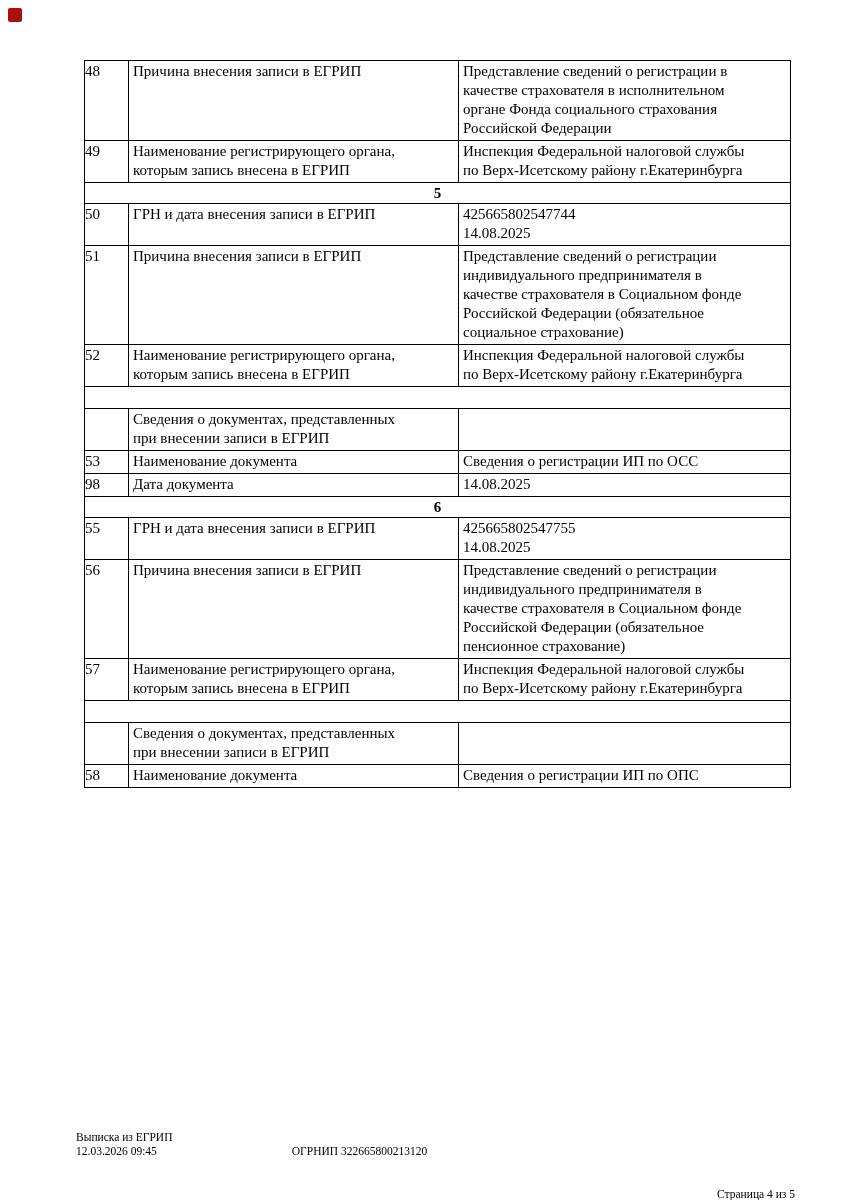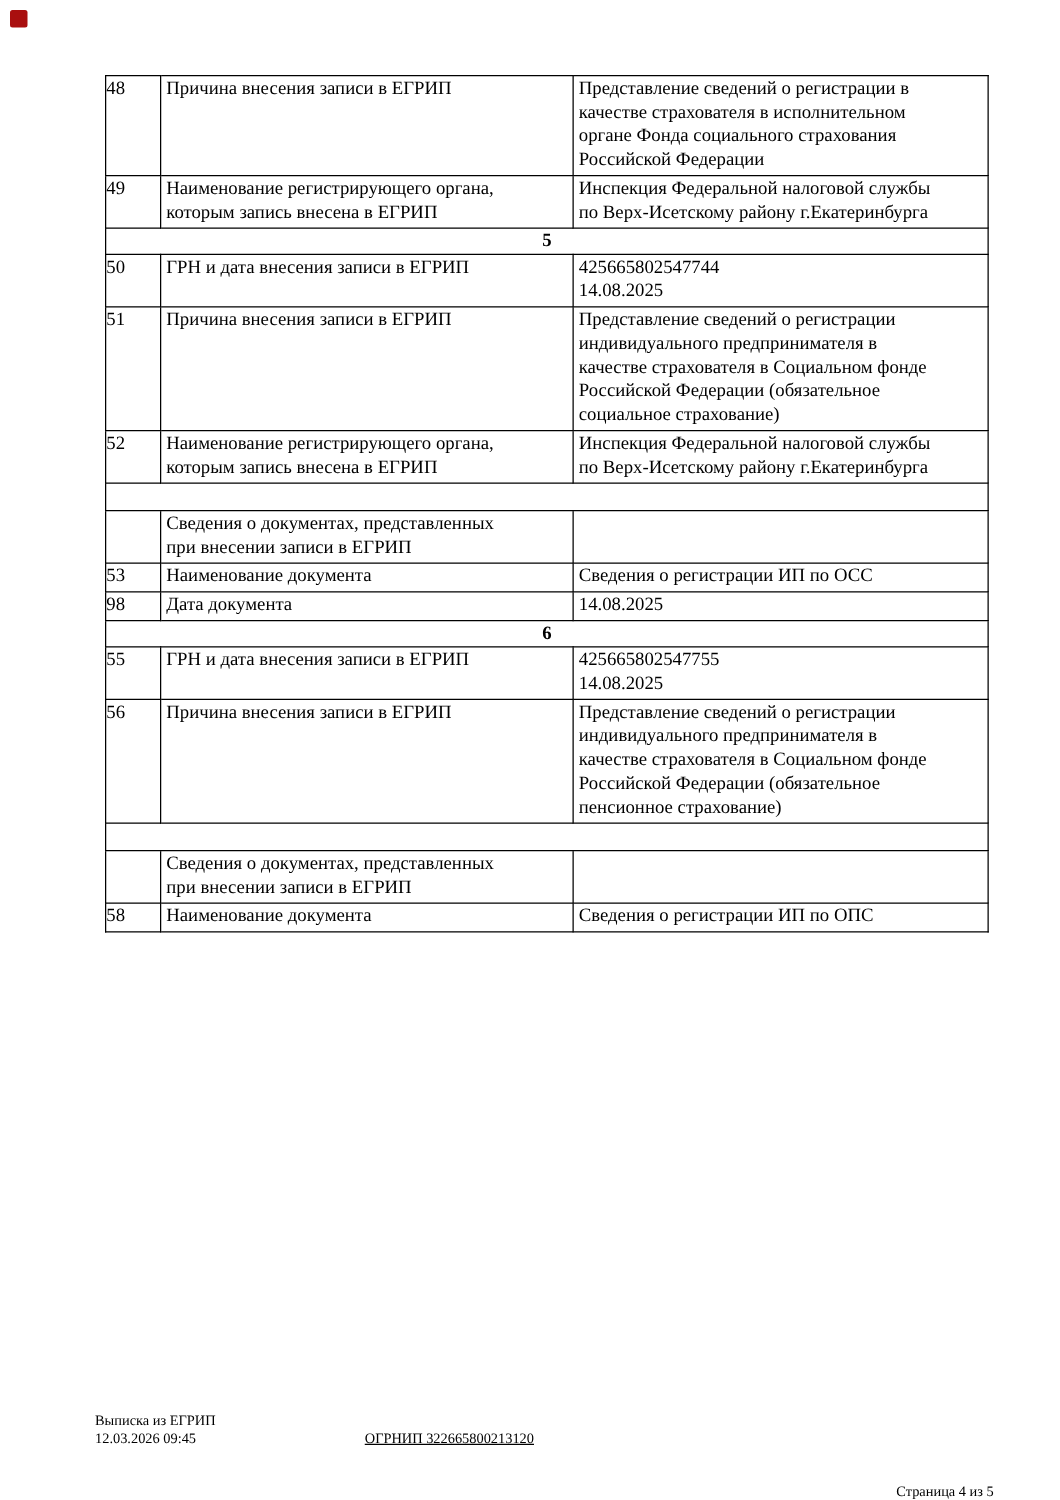--- a/index.html
+++ b/index.html
@@ -63,21 +63,20 @@
     line-height: 13.5px;
     white-space: pre-line;
   }
   .footer-center {
     position: absolute;
     left: 0;
     top: 1145px;
     width: 719px;
     text-align: center;
     font-size: 11.5px;
-    text-decoration: underline;
   }
   .footer-right {
     position: absolute;
     right: 53px;
     top: 1145px;
     font-size: 11.5px;
     margin-top: 43px;
   }
 </style>
 </head>
@@ -164,20 +163,27 @@
       </tr>
       <tr>
         <td class="num">56</td>
         <td>Причина внесения записи в ЕГРИП</td>
         <td>Представление сведений о регистрации
 индивидуального предпринимателя в
 качестве страхователя в Социальном фонде
 Российской Федерации (обязательное
 пенсионное страхование)</td>
       </tr>
+      <tr>
+        <td class="num">57</td>
+        <td>Наименование регистрирующего органа,
+которым запись внесена в ЕГРИП</td>
+        <td>Инспекция Федеральной налоговой службы
+по Верх-Исетскому району г.Екатеринбурга</td>
+      </tr>
       <tr class="spacer-row">
         <td colspan="3"></td>
       </tr>
       <tr>
         <td class="num"></td>
         <td>Сведения о документах, представленных
 при внесении записи в ЕГРИП</td>
         <td></td>
       </tr>
       <tr>

